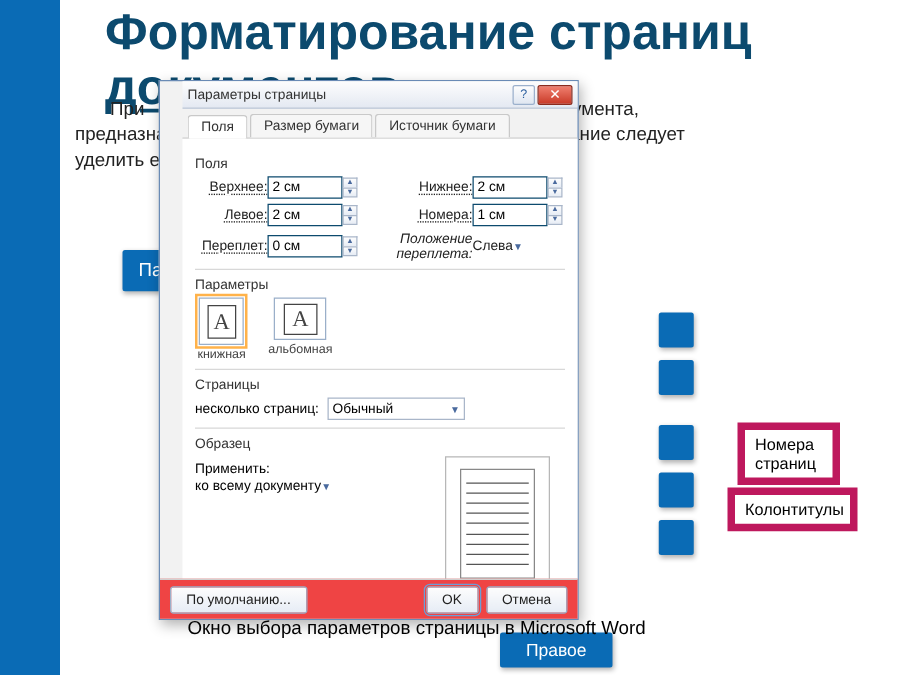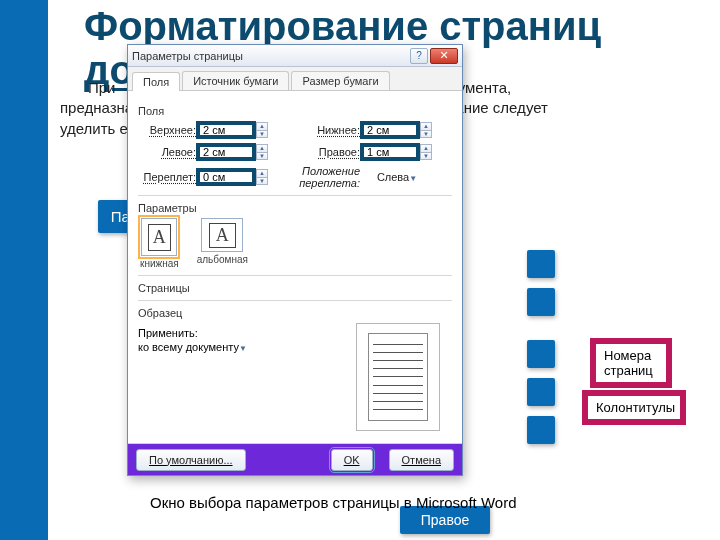--- a/index.html
+++ b/index.html
@@ -10,52 +10,52 @@
   .bodytext { position: absolute; left: 60px; top: 78px; width: 610px; font-size: 15px; color: #222; text-align: justify; line-height: 1.35; }
   .bodytext .indent { margin-left: 28px; }
   
   .slab { position: absolute; background: #0a6bb5; color: #fff; font-size: 14px; text-align: center; padding: 6px 8px; border-radius: 2px; box-shadow: 1px 2px 4px rgba(0,0,0,.3); }
   .slab.side { padding: 8px 10px; font-size: 15px; }
   .rbox { position: absolute; border: 6px solid #be185d; background: #fff; font-size: 13px; padding: 4px 8px; }
   
   .caption { position: absolute; left: 150px; top: 494px; font-size: 15px; }
   
   
-  .dlg { position: absolute; left: 127px; top: 44px; width: 336px; height: 432px; background: #f2f2f2; border: 1px solid #6a8bb5; box-shadow: 2px 4px 10px rgba(0,0,0,.3); font-size: 11px; }
+  .dlg { position: absolute; left: 127px; top: 64px; width: 336px; height: 432px; background: #f2f2f2; border: 1px solid #6a8bb5; box-shadow: 2px 4px 10px rgba(0,0,0,.3); font-size: 11px; padding-left: 18px; }
   .dlg-titlebar { height: 22px; background: linear-gradient(#fdfdfd,#e4e9f2); display: flex; align-items: center; padding: 0 4px; border-bottom: 1px solid #b8c4d6; }
   .dlg-titlebar .t { flex: 1; color: #333; font-size: 11px; }
   .help-btn { width: 18px; height: 16px; background: linear-gradient(#fdfdfd,#dfe6f1); border: 1px solid #9bb0cc; border-radius: 2px; display: flex; align-items: center; justify-content: center; font-size: 10px; color: #2a5e9e; margin-right: 2px; cursor: pointer;}
   .close-btn { width: 28px; height: 16px; background: linear-gradient(#f08070,#c93a28); border: 1px solid #8a2a1c; border-radius: 2px; display: flex; align-items: center; justify-content: center; color: #fff; font-size: 11px; cursor: pointer; }
   .tabs { display: flex; padding: 4px 4px 0 4px; border-bottom: 1px solid #c9c9c9; }
   .tab { padding: 3px 10px; border: 1px solid #c9c9c9; border-bottom: none; margin-right: 2px; background: #f6f6f6; border-radius: 3px 3px 0 0; font-size: 11px; color: #333; cursor: pointer;}
   .tab.active { background: #fff; position: relative; top: 1px; }
   .dlg-body { padding: 8px 10px; background: #fff; height: calc(100% - 22px - 24px - 32px); overflow: hidden; }
   .group-label { font-size: 11px; color: #333; margin: 6px 0 4px 0; }
   .field-grid { display: grid; grid-template-columns: 58px 60px 14px 90px 60px 14px; row-gap: 4px; align-items: center; font-size: 11px; color: #222; margin-bottom: 4px;}
   .field-grid .lbl { text-align: right; text-decoration: underline; text-decoration-style: dotted; text-underline-offset: 2px;}
-  .inpt { border: 4px solid #0c4a6e; background: #fff; height: 18px; padding: 0 3px; font-size: 11px; }
+  .inpt { border: 1px solid #0c4a6e; background: #fff; height: 18px; padding: 0 3px; font-size: 11px; }
   .spin { width: 12px; display: flex; flex-direction: column; }
   .spin div { height: 8px; border: 1px solid #a9b6c9; background: linear-gradient(#fdfdfd,#e6ecf5); font-size: 6px; text-align: center; line-height: 6px; color: #4a6a9e; cursor: pointer;}
   .spin div:first-child { border-bottom: none; }
   hr.sep { border: none; border-top: 1px solid #d8d8d8; margin: 6px 0; }
   .orient { display: flex; gap: 18px; margin: 4px 0 2px 2px; }
   .orient .opt { display: flex; flex-direction: column; align-items: center; gap: 2px; font-size: 10px; color: #444; cursor: pointer;}
   .orient .frame { width: 36px; height: 38px; border: 1px solid #9aafc9; background: #fff; display: flex; align-items: center; justify-content: center; }
   .orient .A { font-family: "Times New Roman", serif; font-size: 18px; border: 1px solid #444; padding: 2px 4px; }
   .orient .A.land { padding: 1px 6px; }
   .orient .sel { outline: 2px solid #ffb24a; outline-offset: 1px; }
   .pagesel { display: flex; align-items: center; gap: 6px; font-size: 11px; margin: 2px 0;}
   .pagesel .dd { height: 18px; border: 1px solid #a9b6c9; background: #fff; padding: 0 3px; min-width: 110px; display: flex; align-items: center; justify-content: space-between; cursor: pointer;}
   .dd .arr { font-size: 8px; color: #4a6a9e; }
   .sample { margin-top: 0; display: flex; gap: 14px; }
   .sample .controls { font-size: 11px; }
   .preview { width: 84px; height: 108px; border: 1px solid #b7b7b7; background: #fff; margin-left: auto; margin-right: 12px; display:flex; align-items:center; justify-content:center;}
   .preview .page { width: 60px; height: 88px; border: 1px solid #888; display: flex; flex-direction: column; justify-content: space-around; padding: 6px 4px;}
   .preview .page div { border-top: 1px solid #555; }
-  .dlg-footer { position: absolute; left: 0; bottom: 0; right: 0; height: 32px; background: #6d28d9; border-top: 1px solid #d0d0d0; display: flex; align-items: center; padding: 0 8px; gap: 16px; text-decoration: underline;}
+  .dlg-footer { position: absolute; left: 0; bottom: 0; right: 0; height: 32px; background: #ef4444; border-top: 1px solid #d0d0d0; display: flex; align-items: center; padding: 0 8px; gap: 6px;}
   .btn { height: 22px; padding: 0 12px; border: 1px solid #9aafc9; border-radius: 3px; background: linear-gradient(#fdfdfd,#e6ecf5); font-size: 11px; color: #222; cursor: pointer; display: inline-flex; align-items: center;}
   .btn.primary { outline: 1px solid #6a9ed8; outline-offset: 1px; }
 </style>
 </head>
 <body>
 
 <div class="blue-bar"></div>
 
 <div class="title">
   <span>Форматирование страниц</span><br>
@@ -94,22 +94,22 @@
     <span class="t">Параметры страницы</span>
     <div class="help-btn">
         <span>?</span>
       </div>
     <div class="close-btn">
         <span>✕</span>
       </div>
   </div>
   <div class="tabs">
     <div class="tab active"><span>Поля</span></div>
+    <div class="tab"><span>Размер бумаги</span></div>
     <div class="tab"><span>Источник бумаги</span></div>
-    <div class="tab"><span>Размер бумаги</span></div>
   </div>
   <div class="dlg-body">
     <div class="group-label">Поля</div>
     <div class="field-grid">
       <span class="lbl">Верхнее:</span>
       <input class="inpt" value="2 см" style="">
       <div class="spin">
           <div>▲</div>
           <div>▼</div>
         </div>
@@ -119,35 +119,35 @@
           <div>▲</div>
           <div>▼</div>
         </div>
 
       <span class="lbl">Левое:</span>
       <input class="inpt" value="2 см" style="">
       <div class="spin">
           <div>▲</div>
           <div>▼</div>
         </div>
-      <span class="lbl" style="padding-left:12px">Правое:</span>
+      <span class="lbl" style="padding-left:12px">Номера:</span>
       <input class="inpt" value="1 см" style="">
       <div class="spin">
           <div>▲</div>
           <div>▼</div>
         </div>
 
       <span class="lbl">Переплет:</span>
       <input class="inpt" value="0 см" style="">
       <div class="spin">
           <div>▲</div>
           <div>▼</div>
         </div>
       <span class="lbl" style="padding-left:12px; text-decoration:none;font-style:italic;">Положение переплета:</span>
-      <div class="dd" style="grid-column: span 2; min-width:auto;text-align:center;">
+      <div class="dd" style="grid-column: span 2; min-width:auto;">
         <span>Слева</span><span class="arr">▼</span>
       </div>
     </div>
     <hr class="sep">
     <div class="group-label">Параметры</div>
     <div class="orient">
       <div class="opt">
         <div class="frame sel">
             <span class="A">A</span>
           </div>
@@ -155,20 +155,27 @@
       </div>
       <div class="opt">
         <div class="frame" style="width:42px;height:34px;">
             <span class="A land">A</span>
           </div>
         <span>альбомная</span>
       </div>
     </div>
     <hr class="sep">
     <div class="group-label">Страницы</div>
+    <div class="pagesel">
+      <span style="width:100px">несколько страниц:</span>
+      <div class="dd">
+        <span>Обычный</span>
+          <span class="arr">▼</span>
+      </div>
+    </div>
     <hr class="sep">
     <div class="group-label">Образец</div>
     <div class="sample">
       <div class="controls">
         <div class="pagesel" style="margin-top:4px">
           <span>Применить:</span>
         </div>
         <div class="dd" style="min-width:128px;margin-top:2px;">
           <span>ко всему документу</span><span class="arr">▼</span>
         </div>

